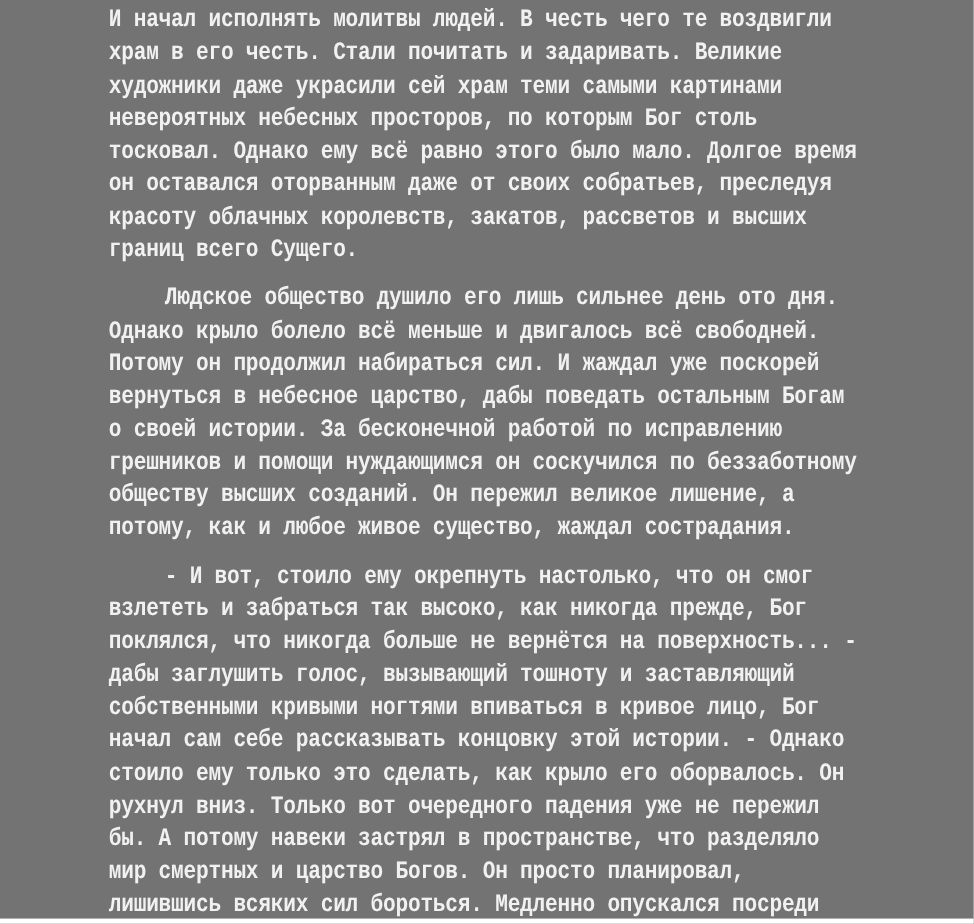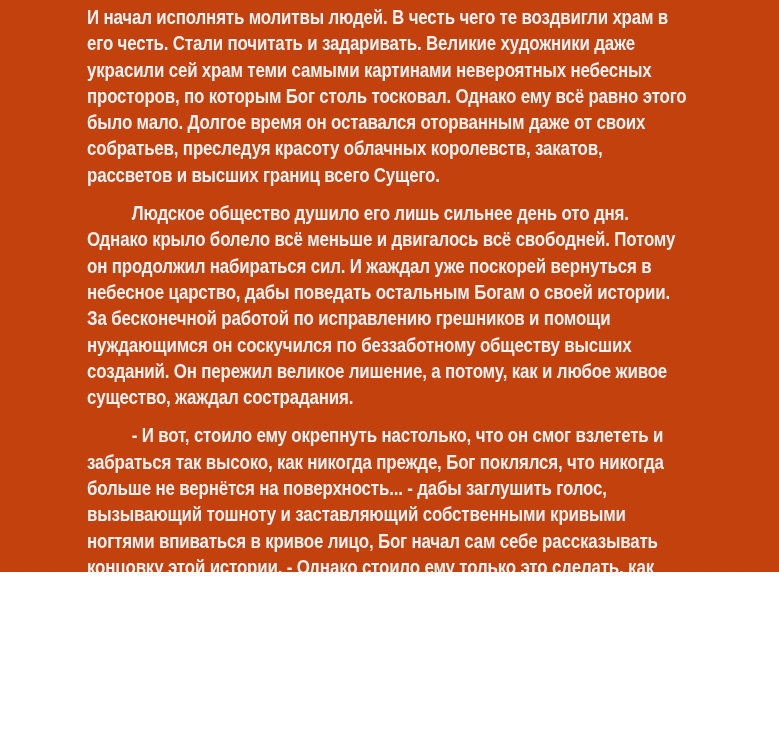--- a/index.html
+++ b/index.html
@@ -2,24 +2,24 @@
 <html><head>
 <meta charset="utf-8">
 <style>
   html, body {
     margin: 0;
     padding: 0;
   }
   .page {
     position: relative;
     width: 779px;
-    height: 572px;
-    background: #c2410c;
+    height: 735px;
+    background: #737373;
     overflow: hidden;
-    font-family: Liberation Sans, sans-serif;
+    font-family: Liberation Mono, monospace;
   }
   
   .text-column {
     position: absolute;
     left: 87px;
     top: 4px;
     width: 714px;              
     transform: scaleX(0.845);
     transform-origin: 0 0;
   }

